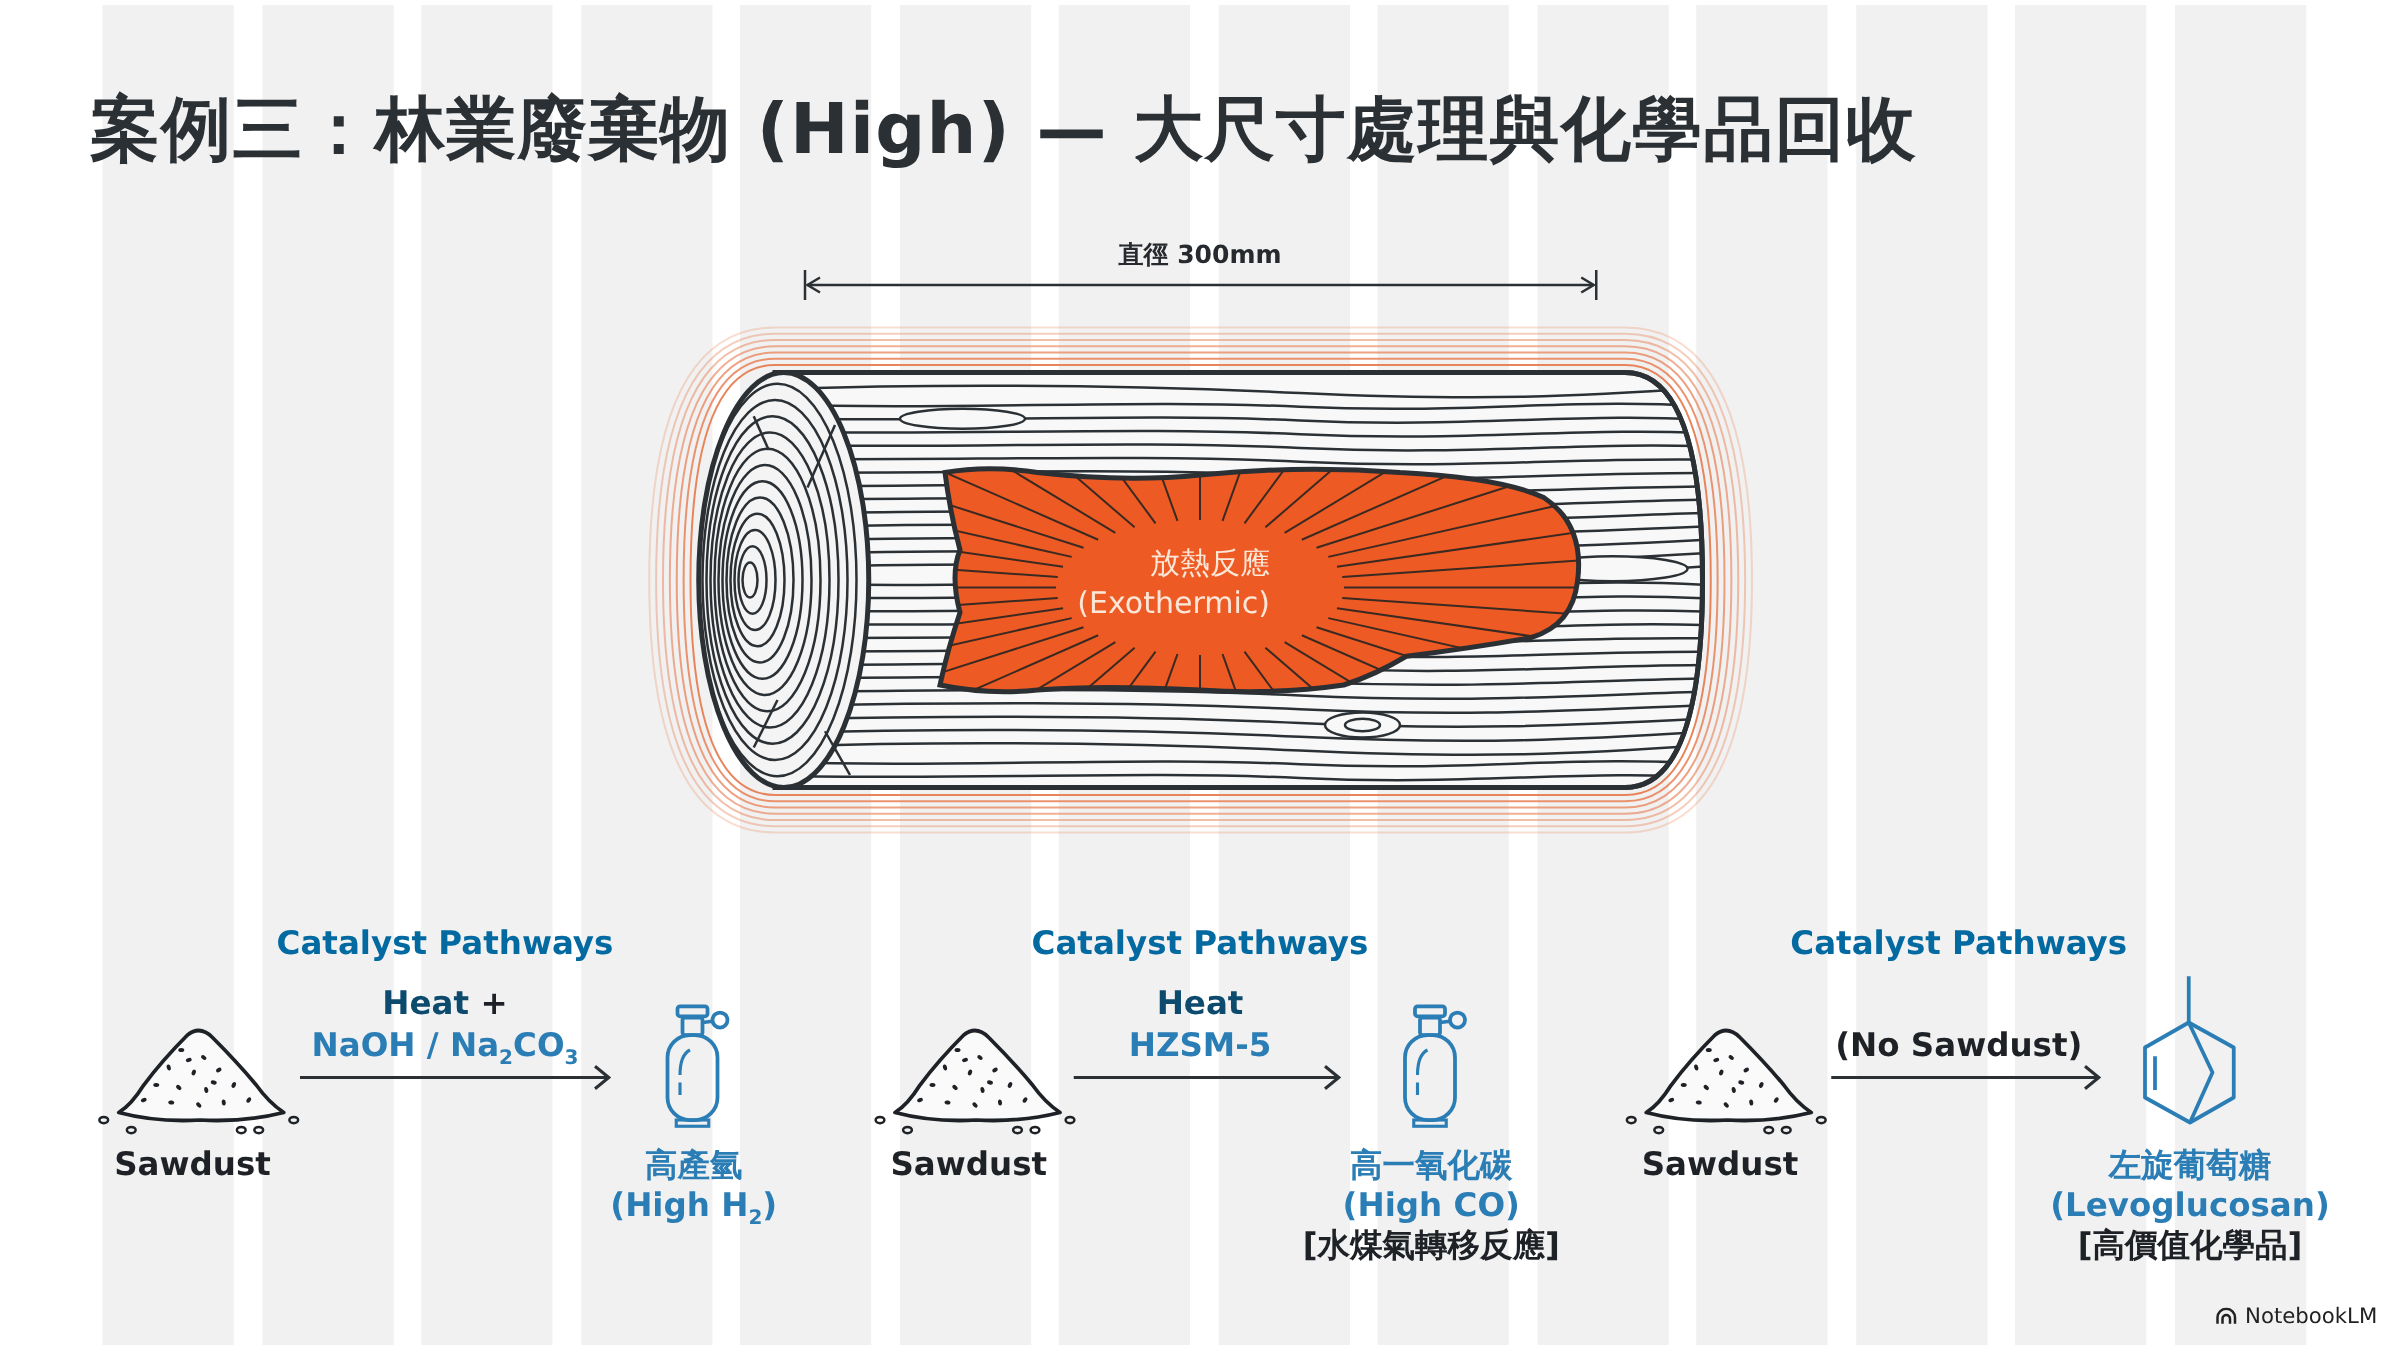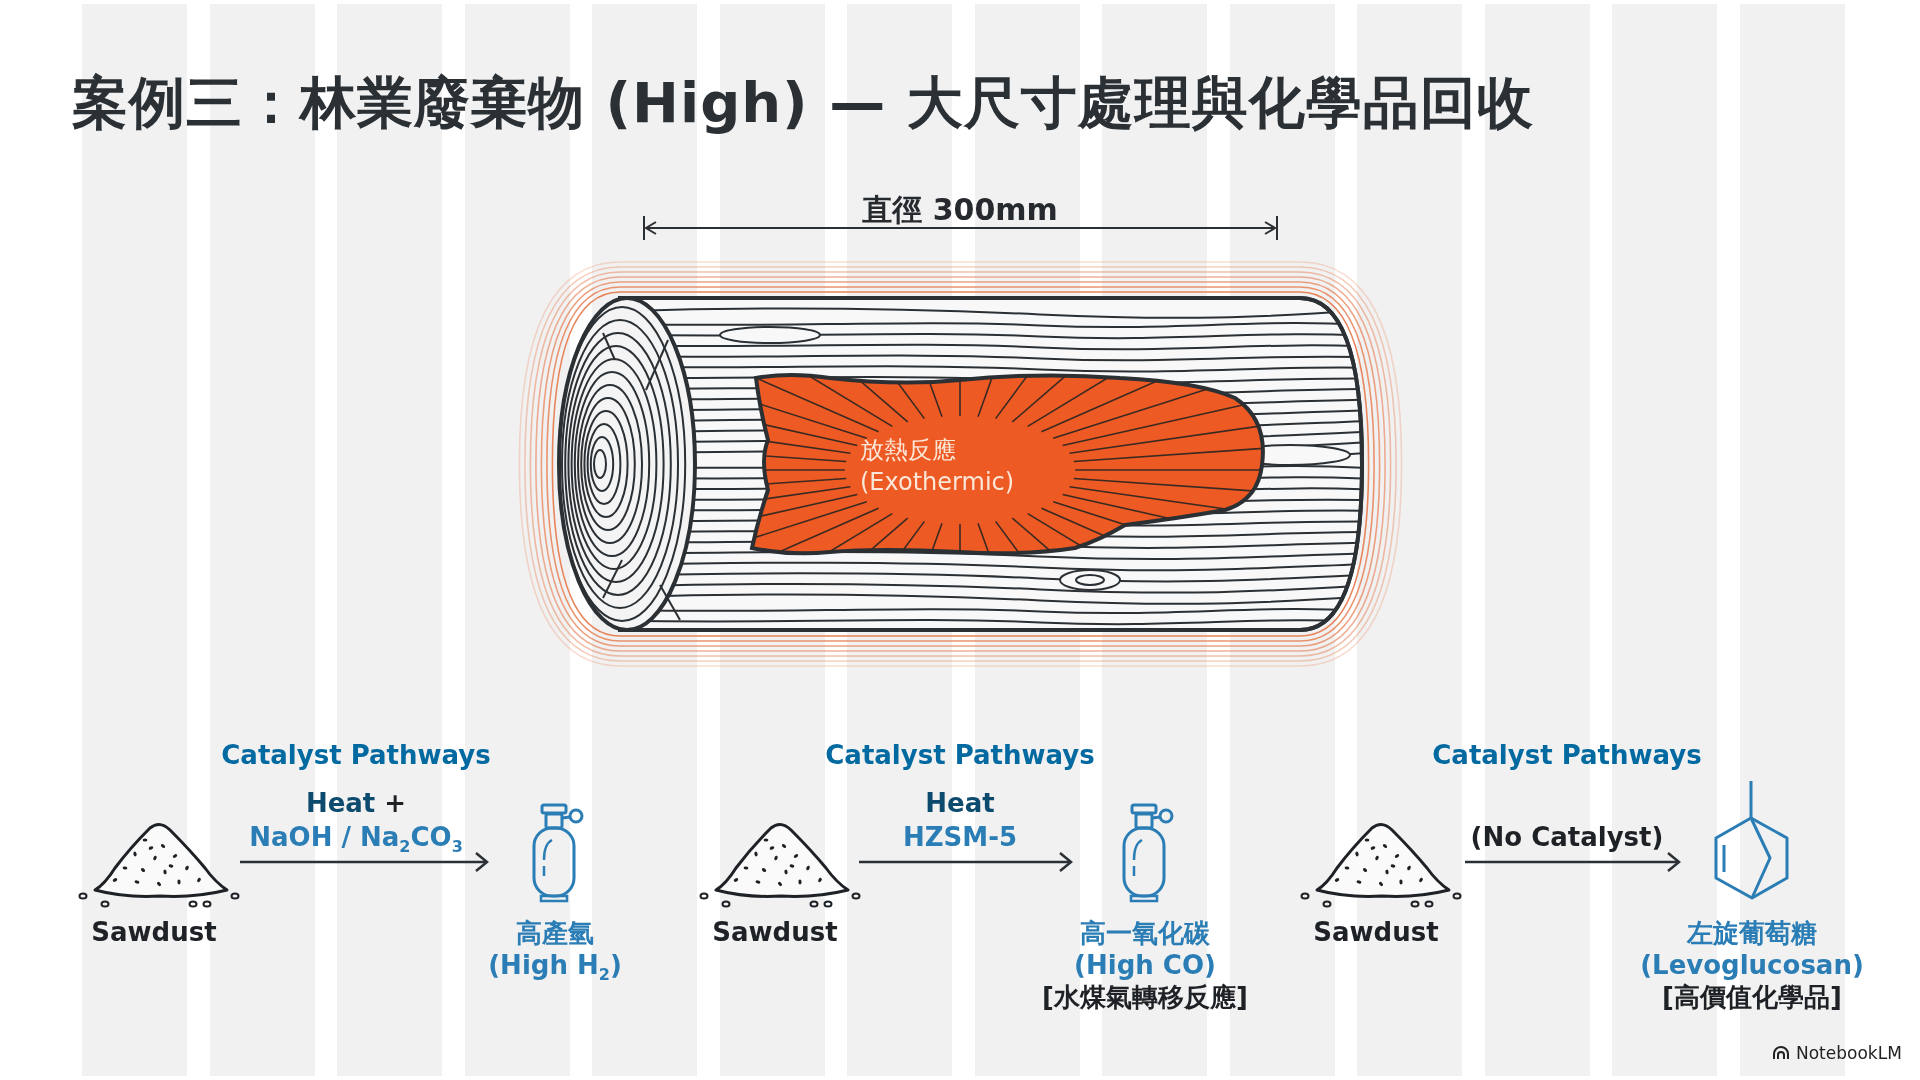--- a/index.html
+++ b/index.html
@@ -1,22 +1,22 @@
 <!DOCTYPE html>
 <html><head>
 <meta charset="utf-8">
 <style>
   html, body { margin:0; padding:0; }
   body { width:1920px; height:1080px; position:relative; overflow:hidden; background:#ffffff; font-family:"DejaVu Sans","Liberation Sans",sans-serif; color:#262a2e; }
   .stripes { position:absolute; left:0; top:0; width:1920px; height:1080px; }
   .stripe { position:absolute; top:4px; height:1072px; width:105px; background:#f1f1f1; }
   .title { position:absolute; left:72px; top:66px; font-size:56px; font-weight:bold; color:#2b3035; letter-spacing:1px; white-space:nowrap; }
-  .dim-label { position:absolute; left:0; width:1920px; top:190px; text-align:center; font-size:30px; font-weight:bold; color:#262a2e; }
+  .dim-label { position:absolute; left:0; width:1920px; top:190px; text-align:center; font-size:20px; font-weight:bold; color:#262a2e; }
   svg.layer { position:absolute; left:0; top:0; }
-  .exo { position:absolute; left:860px; width:200px; text-align:left; color:#fbe7d8; font-size:24px; line-height:32px; top:434px; }
+  .exo { position:absolute; left:816px; width:200px; text-align:right; color:#fbe7d8; font-size:24px; line-height:32px; top:434px; }
   .cat-title { position:absolute; width:360px; text-align:center; font-size:26px; font-weight:bold; color:#0369a1; top:740px; }
   .cond { position:absolute; width:360px; text-align:center; font-size:26px; font-weight:bold; line-height:34px; }
   .orange { color:#0c4a6e; }
   .blue { color:#2a7db5; }
   .dark { color:#1e2226; }
   .sawdust-label { position:absolute; width:200px; text-align:center; font-size:26px; font-weight:bold; color:#1e2226; top:917px; }
   .product { position:absolute; width:320px; text-align:center; font-size:26px; font-weight:bold; line-height:32px; top:917px; }
   .product .sub { font-size:16px; vertical-align:-6px; }
   .note { color:#1e2226; }
   .brand { position:absolute; left:1772px; top:1043px; font-size:17px; font-weight:normal; color:#222; display:flex; align-items:center; gap:6px; }
@@ -326,21 +326,21 @@
   <div class="sawdust-label" style="left:675px;">Sawdust</div>
   <div class="product blue" style="left:985px;">
     <div>高一氧化碳</div>
     <div>(High CO)</div>
     <div class="note">[水煤氣轉移反應]</div>
   </div>
 </div>
 
 <div>
   <div class="cat-title" style="left:1387px;">Catalyst Pathways</div>
-  <div class="cond dark" style="left:1387px; top:820px;">(No Catalyst)</div>
+  <div class="cond dark" style="left:1387px; top:820px;">(No Sawdust)</div>
   <div class="sawdust-label" style="left:1276px;">Sawdust</div>
   <div class="product blue" style="left:1592px;">
     <div>左旋葡萄糖</div>
     <div>(Levoglucosan)</div>
     <div class="note">[高價值化學品]</div>
   </div>
 </div>
 
 <div class="brand">
   <svg width="18" height="14" viewBox="0 0 18 14">

